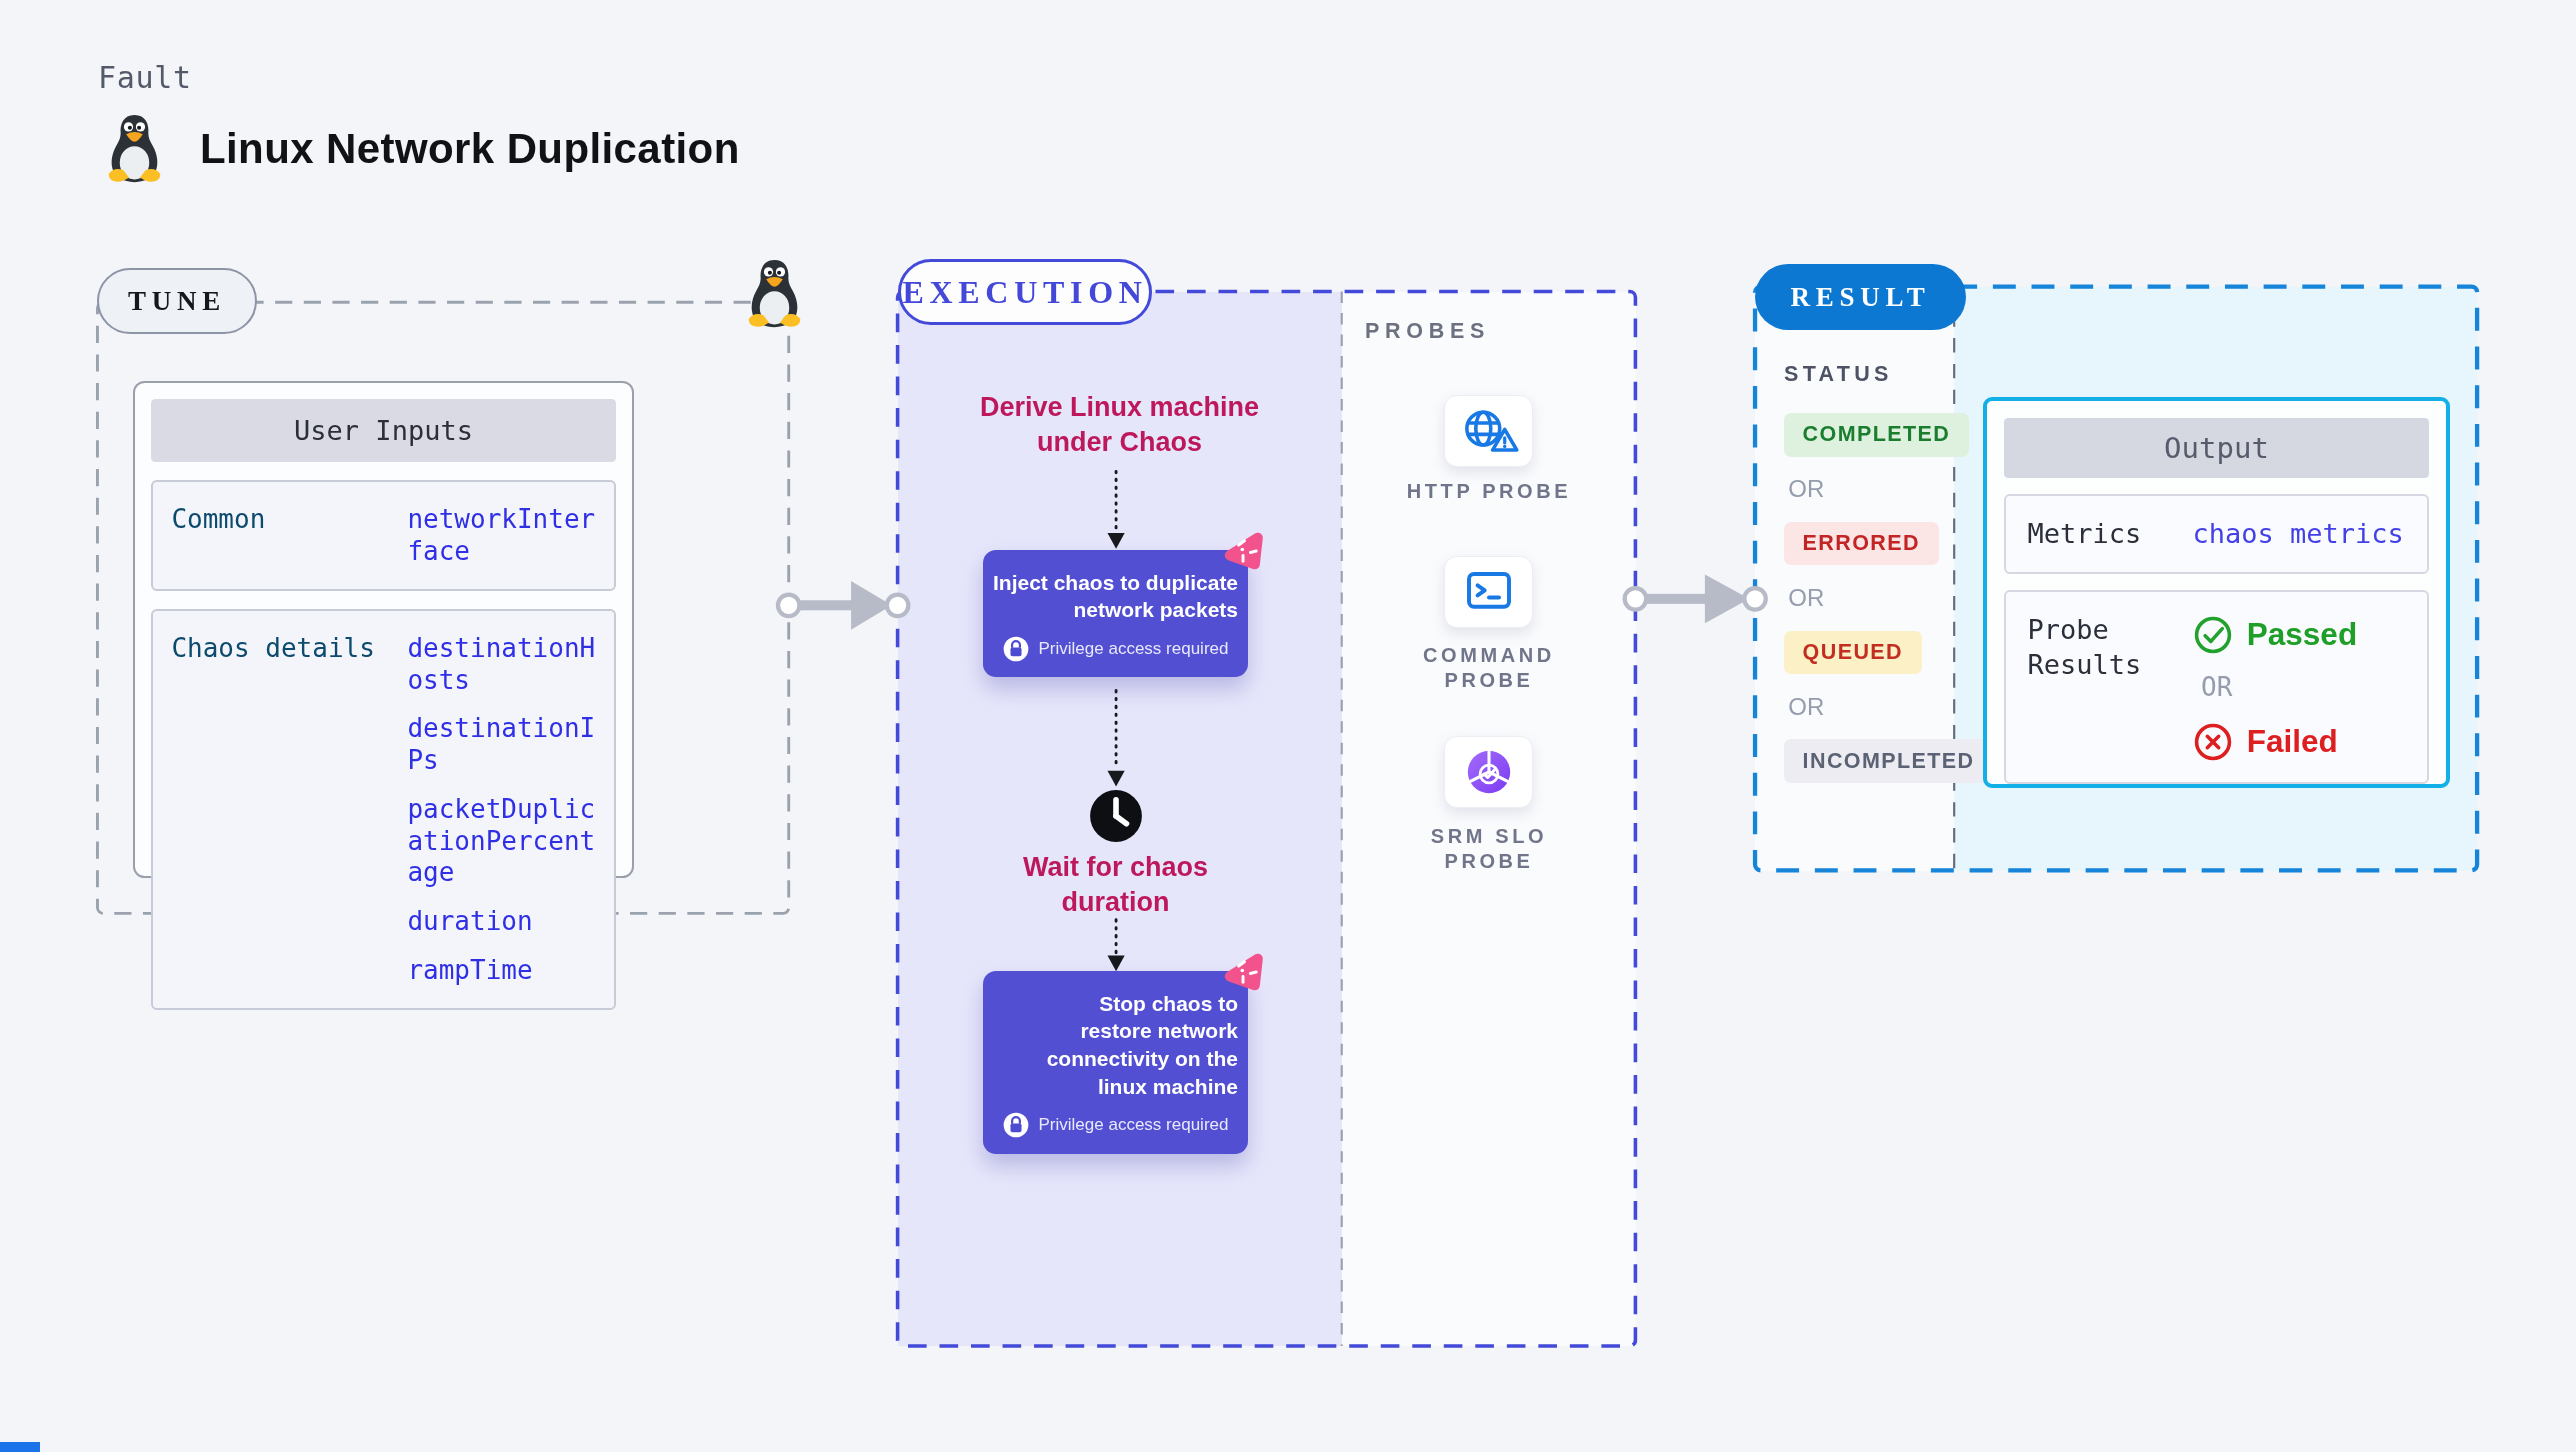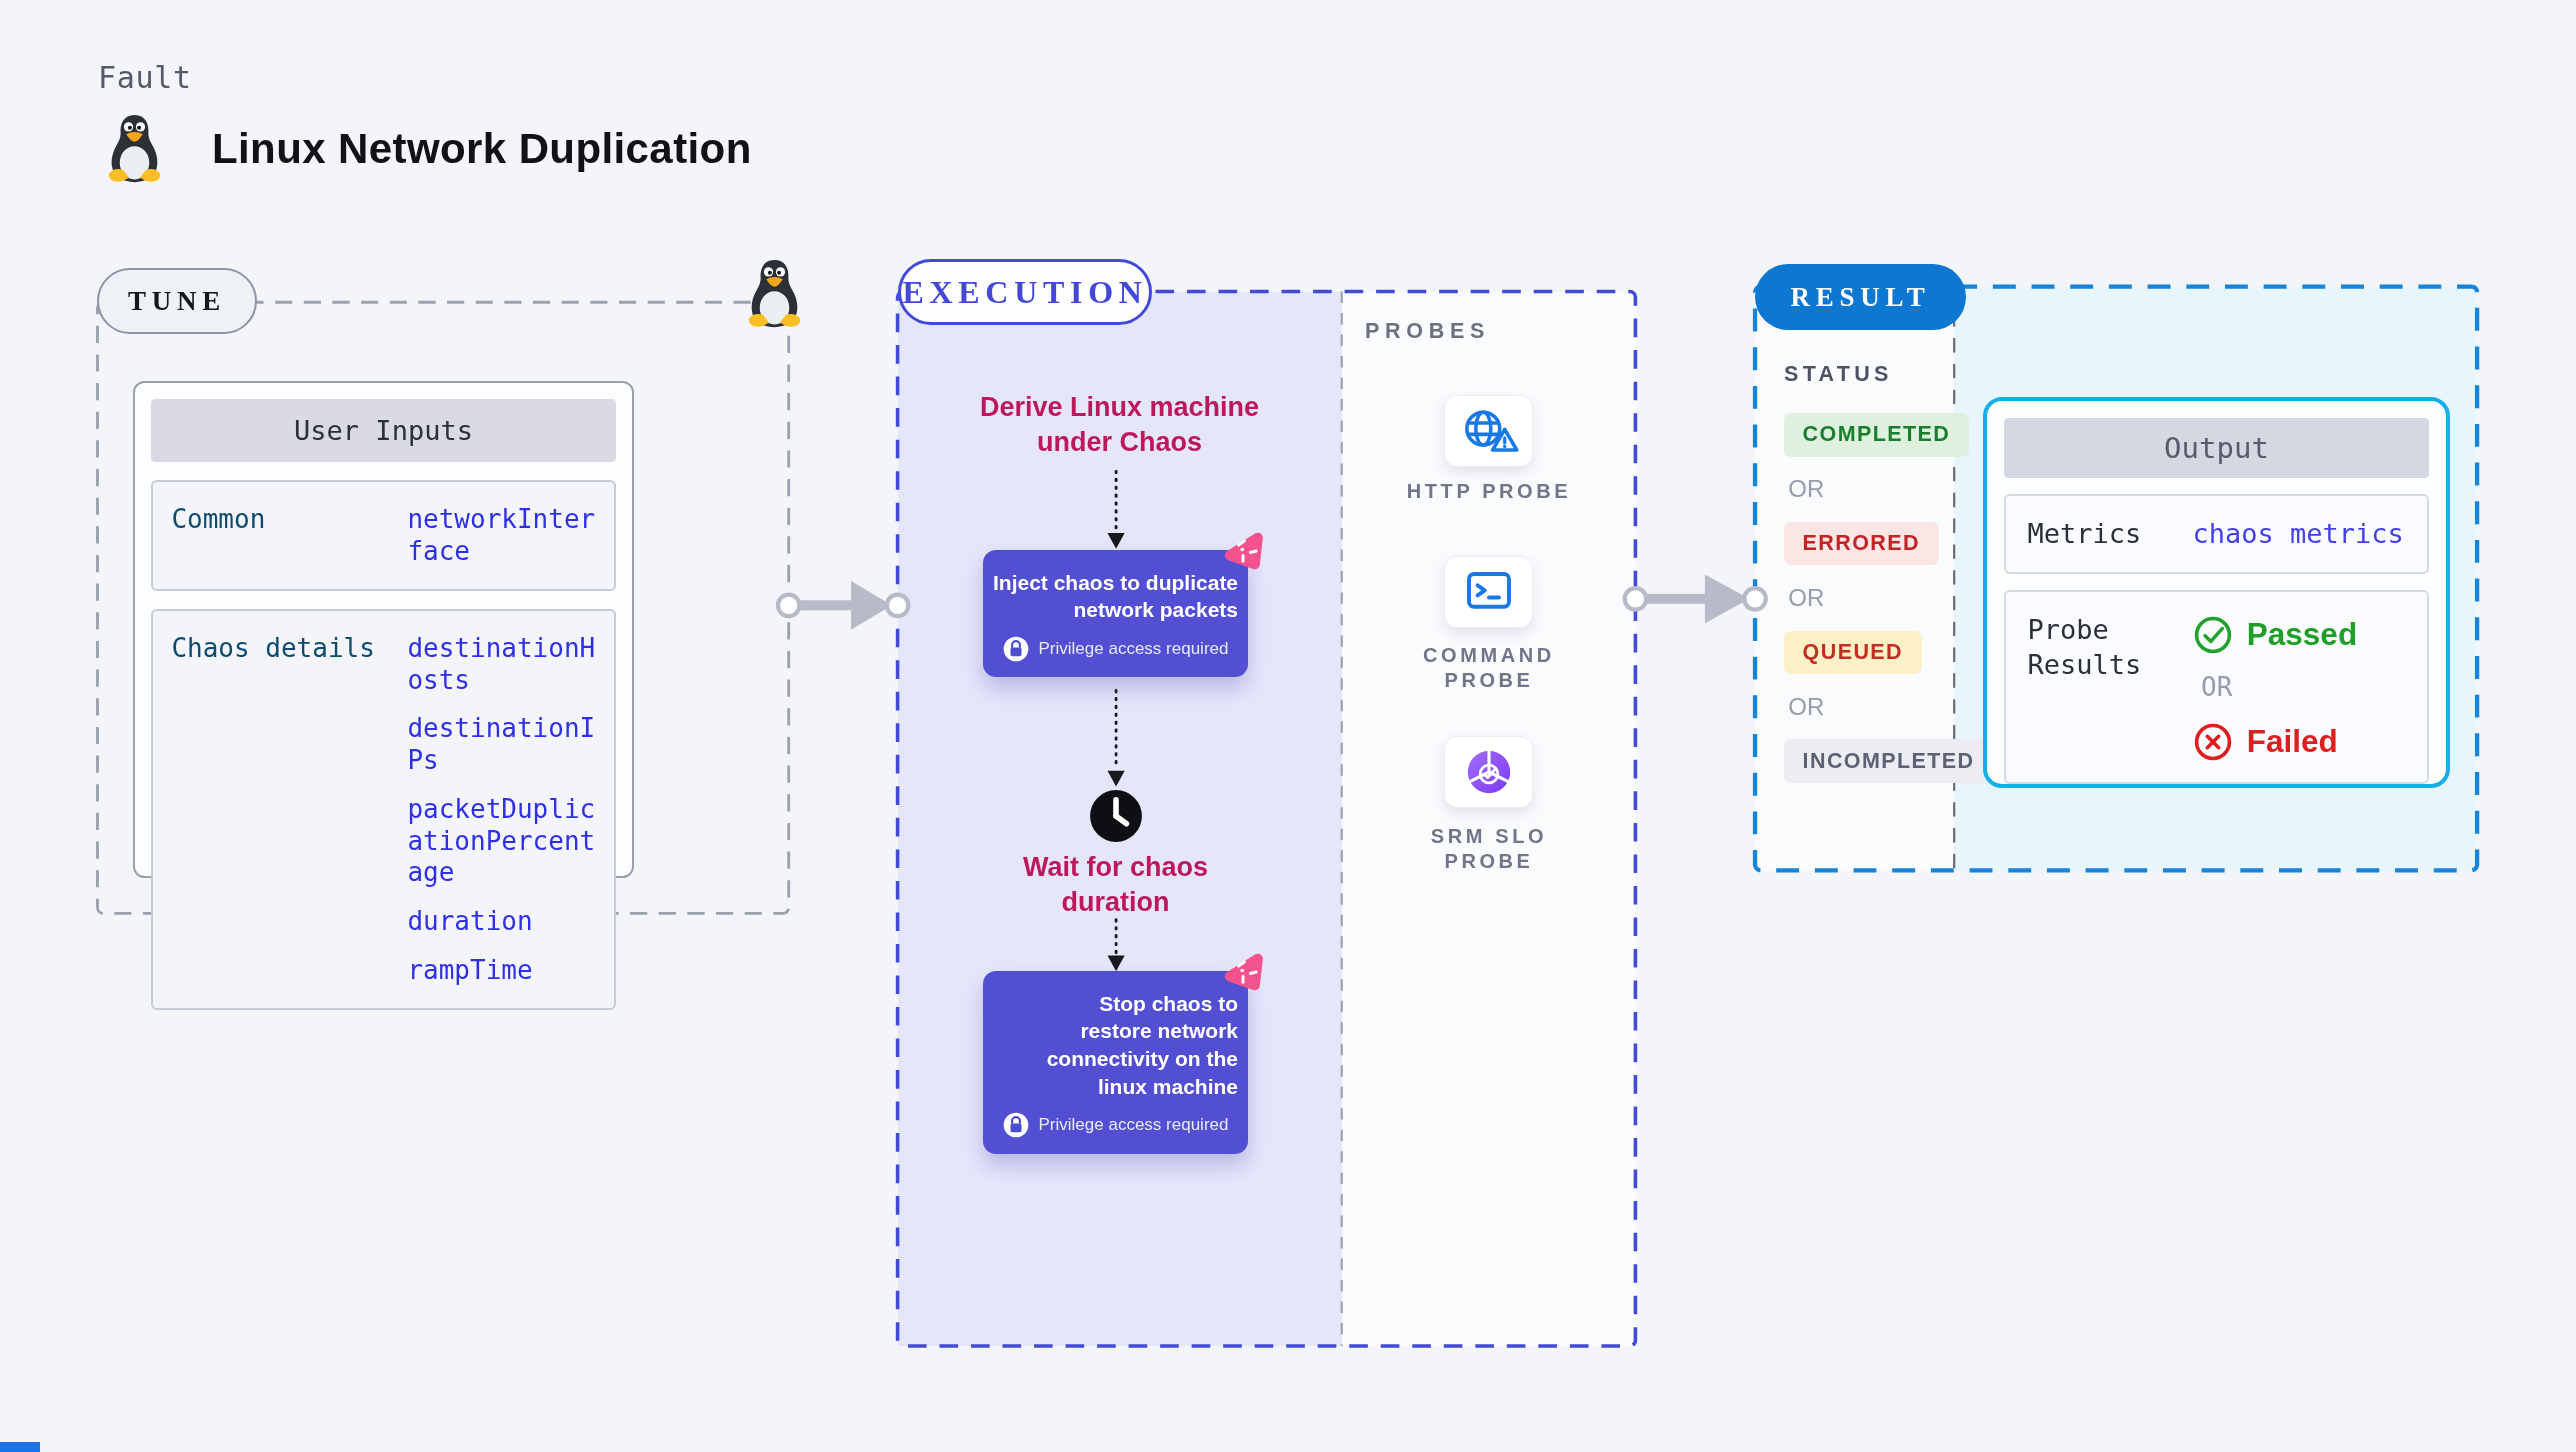--- a/index.html
+++ b/index.html
@@ -13,21 +13,21 @@
   .mono { font-family:"DejaVu Sans Mono", monospace; }
   .abs { position:absolute; }
 
   
   .bg-layer { position:absolute; inset:0; z-index:0; }
   svg.overlay { position:absolute; left:0; top:0; z-index:1; pointer-events:none; }
   .content-layer { position:absolute; inset:0; z-index:2; }
 
   
   .kicker { left:98px; top:60px; font-size:30px; letter-spacing:0.7px; color:#545a69; }
-  .title-row { left:105px; top:113px; display:flex; align-items:center; gap:48px; }
+  .title-row { left:105px; top:113px; display:flex; align-items:center; gap:36px; }
   .title-row svg { width:59px; height:72px; }
   .page-title { font-size:42px; font-weight:800; color:#101216; letter-spacing:0.4px; }
 
   
   .exec-flow-bg   { left:898px; top:292px; width:444px;  height:1054px; background:#e6e6fb; }
   .probes-bg      { left:1342px; top:292px; width:294px;  height:1054px; background:#fafbfd; }
   .result-left-bg { left:1755px; top:287px; width:199px;  height:584px;  background:#fafbfd; }
   .result-right-bg{ left:1954px; top:287px; width:523px;  height:584px;  background:#e7f5fc; }
   .bottom-strip   { left:0; top:1442px; width:40px; height:10px; background:#1a73e8; }
 
@@ -102,21 +102,21 @@
   .status-badge { padding:9.3px 18.6px; border-radius:7.2px; font-weight:bold;
                   font-size:21.5px; letter-spacing:1.4px; white-space:nowrap; }
   .status-badge.completed   { color:#1b7e2f; background:#def1de; }
   .status-badge.errored     { color:#c32424; background:#fbe5e5; }
   .status-badge.queued      { color:#c22e22; background:#fcf0c6; }
   .status-badge.incompleted { color:#5b6273; background:#ececf2; }
   .or-label { font-size:24px; color:#949cad; margin:18.6px 0 18.6px 4.3px; }
 
   
   .output-card { left:1983px; top:397px; width:467px; height:391px;
-                 background:#fdfefe; border:4.3px solid #13b0e8; border-radius:19px;
+                 background:#fdfefe; border:4.3px solid #13b0e8; border-radius:9px;
                  padding:17px; }
   .output-header { background:#d6d8e1; border-radius:4.3px; height:60px;
                    display:flex; align-items:center; justify-content:center;
                    font-family:"DejaVu Sans Mono",monospace; font-size:29px; color:#565c6c;
                    margin-bottom:15.8px; }
   .output-row { border:2.1px solid #d5d8e1; background:#fafbfe; border-radius:5.7px;
                 display:flex; align-items:flex-start; padding:20px 21.5px;
                 font-family:"DejaVu Sans Mono",monospace; font-size:27px; line-height:1.3; }
   .metrics-row { height:80px; align-items:center; margin-bottom:15.8px; }
   .output-row .row-label { flex:0 0 165px; color:#2b2f3a; }

